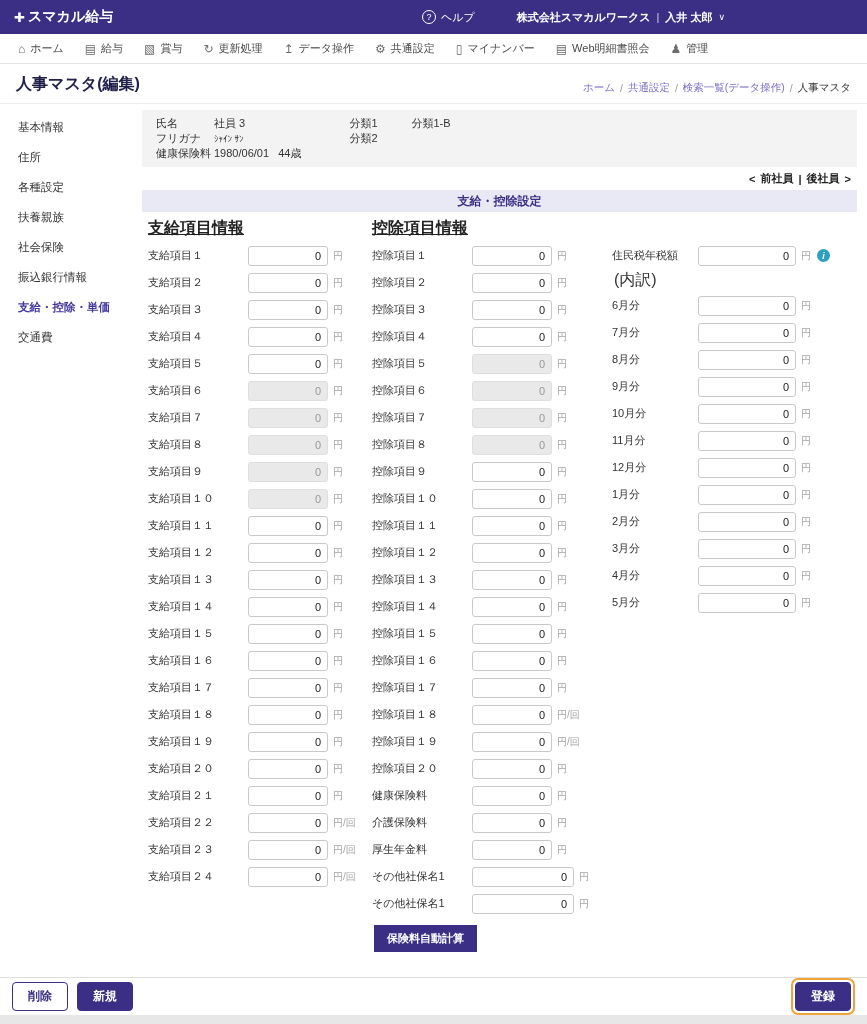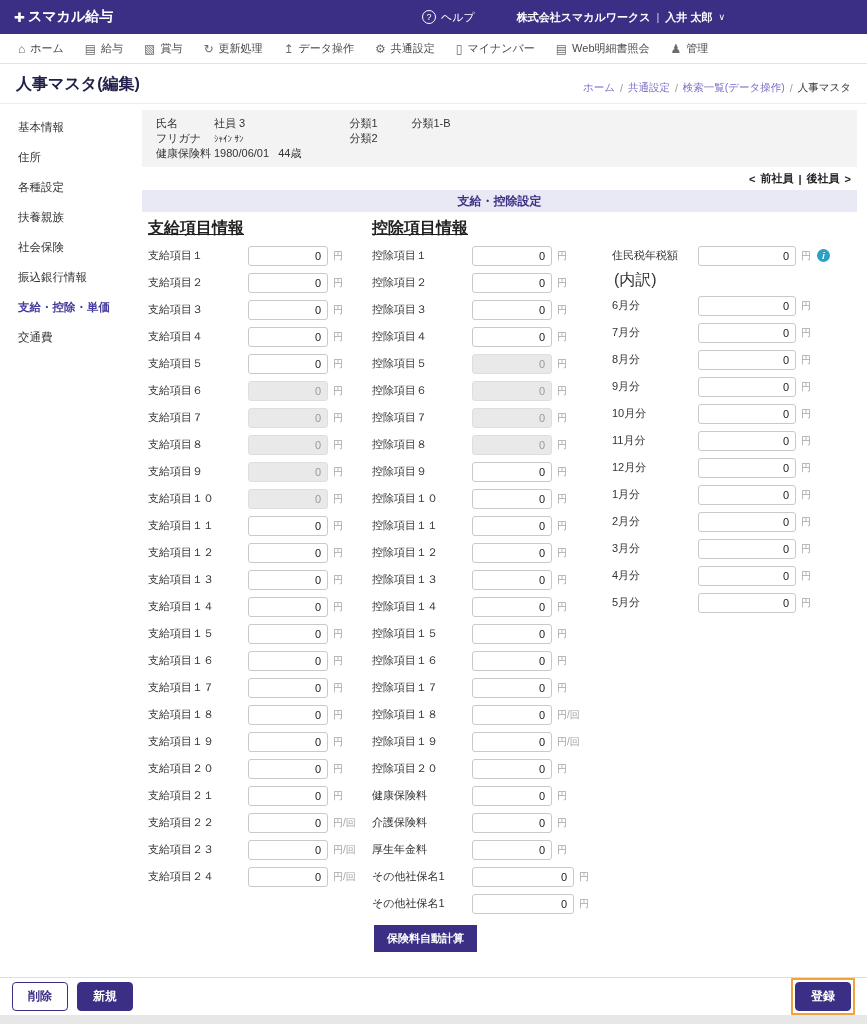--- a/index.html
+++ b/index.html
@@ -60,21 +60,21 @@
 .row-unit{margin-left:5px;font-size:10px;color:#a5a5a5;white-space:nowrap}
 .col-tax .row-label{width:86px}
 .tax-input{width:98px}
 .info-icon{width:13px;height:13px;border-radius:50%;background:#2d9fc0;color:#fff;font-size:9px;font-weight:bold;font-style:italic;display:flex;align-items:center;justify-content:center;margin-left:6px;cursor:pointer}
 .breakdown-label{height:23px;display:flex;align-items:center;font-size:16px;color:#333;padding-left:2px}
 .btn-autocalc{margin:8px 0 0 2px;background:#3a2f85;color:#fff;border:none;border-radius:0;font-size:11px;font-weight:bold;padding:6px 13px;cursor:pointer;font-family:inherit}
 
 .bottombar{position:absolute;left:0;bottom:0;width:100%;height:38px;background:#fff;border-top:1px solid #ddd;display:flex;align-items:center;padding:16px 12px;gap:9px}
 .btn-outline{background:#fff;border:1px solid #3a2f85;color:#3a2f85;border-radius:4px;font-size:12px;font-weight:bold;padding:5px 15px;cursor:pointer;font-family:inherit}
 .btn-fill{background:#3a2f85;border:1px solid #3a2f85;color:#fff;border-radius:4px;font-size:12px;font-weight:bold;padding:5px 15px;cursor:pointer;font-family:inherit}
-.register-wrap{margin-left:auto;border:2px solid #f0a33a;border-radius:1px;padding:2px;display:inline-flex}
+.register-wrap{margin-left:auto;border:2px solid #f0a33a;border-radius:7px;padding:2px;display:inline-flex}
 </style>
 </head>
 <body>
 
 <div class="app">
   <header class="topbar">
     <div class="logo">
       <span class="logo-plus">✚</span>
       <span>スマカル給与</span>
     </div>

